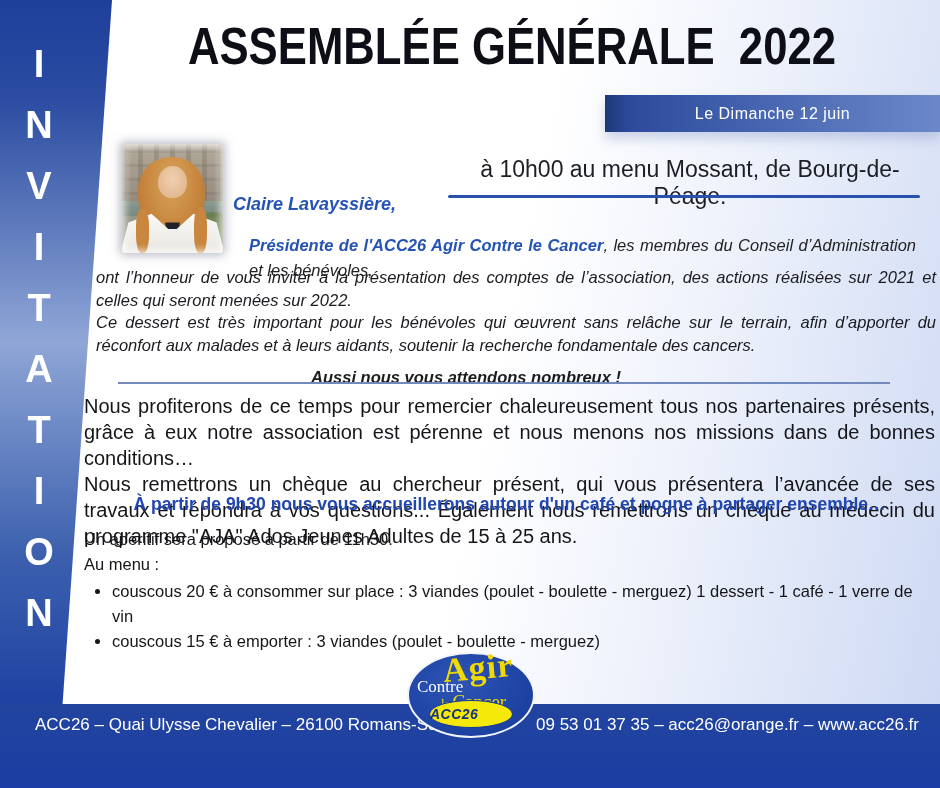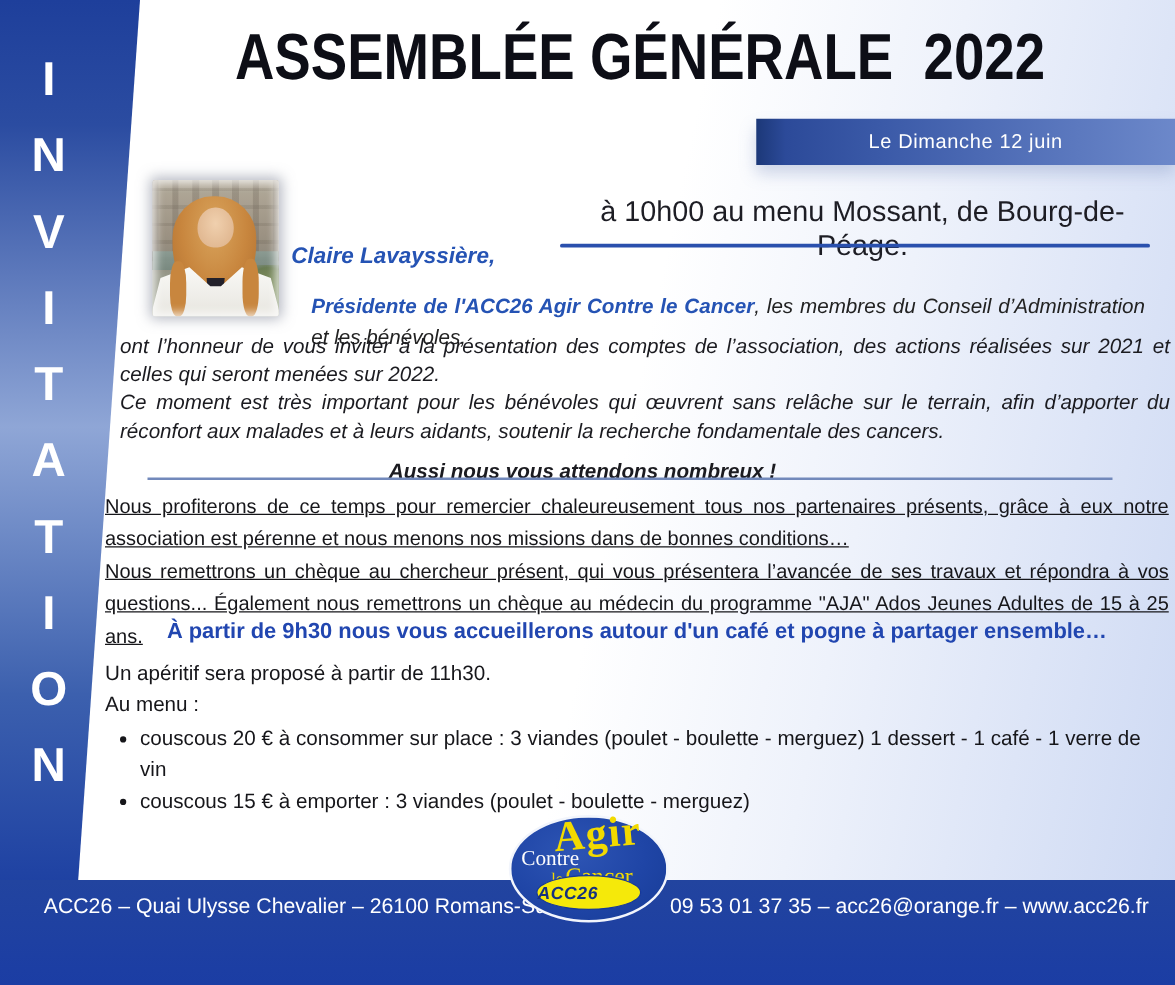--- a/index.html
+++ b/index.html
@@ -67,21 +67,21 @@
   .intro-name{color:#2553b4;font-weight:bold;font-size:18px;line-height:26px;}
   .intro-role{margin:16px;text-align:justify;}
   .role-blue{color:#2553b4;font-weight:bold;}
   
   .para-block1{position:absolute;left:96px;top:266px;width:840px;z-index:2;
     font-style:italic;font-size:16.5px;line-height:22.5px;color:#1b1b20;}
   .para-block1 p{margin:0;text-align:justify;}
   .emphasis{width:740px;text-align:center;font-weight:bold;margin-top:10px;}
   .separator{position:absolute;left:118px;top:382px;width:772px;height:2px;background:#7289bb;z-index:2;}
   .para-block2{position:absolute;left:84px;top:393px;width:851px;z-index:2;
-    font-size:16px;line-height:26px;color:#16161a;text-decoration:underline;}
+    font-size:20px;line-height:26px;color:#16161a;}
   .para-block2 p{margin:0;text-align:justify;}
   .welcome-blue{position:absolute;left:84px;top:494px;width:851px;z-index:2;
     text-align:center;font-weight:bold;font-size:17.5px;color:#2146b0;}
   .para-block3{position:absolute;left:84px;top:527px;width:851px;z-index:2;
     font-size:16.5px;line-height:25px;color:#16161a;}
   .para-block3 p{margin:0;}
   .menu-list{margin:2px 0 0 0;padding:0 0 0 28px;}
   .menu-list li{margin:0;padding-left:0;}
   
   .logo{position:absolute;left:407px;top:652px;width:128px;height:86px;z-index:6;}
@@ -147,21 +147,21 @@
   <div class="loc-line">à 10h00 au menu Mossant, de Bourg-de-Péage.</div>
   <div class="loc-underline"></div>
 
   <div class="intro-block">
     <div class="intro-name">Claire Lavayssière,</div>
     <p class="intro-role"><span class="role-blue">Présidente de l'ACC26 Agir Contre le Cancer</span><span>, les membres du Conseil d’Administration et les bénévoles,</span></p>
   </div>
 
   <div class="para-block1">
     <p>ont l’honneur de vous inviter à la présentation des comptes de l’association, des actions réalisées sur 2021 et celles qui seront menées sur 2022.</p>
-    <p>Ce moment est très important pour les bénévoles qui œuvrent sans relâche sur le terrain, afin d’apporter du réconfort aux malades et à leurs aidants, soutenir la recherche fondamentale des cancers.</p>
+    <p>Ce dessert est très important pour les bénévoles qui œuvrent sans relâche sur le terrain, afin d’apporter du réconfort aux malades et à leurs aidants, soutenir la recherche fondamentale des cancers.</p>
     <div class="emphasis">Aussi nous vous attendons nombreux !</div>
   </div>
 
   <div class="separator"></div>
 
   <div class="para-block2">
     <p>Nous profiterons de ce temps pour remercier chaleureusement tous nos partenaires présents, grâce à eux notre association est pérenne et nous menons nos missions dans de bonnes conditions…</p>
     <p>Nous remettrons un chèque au chercheur présent, qui vous présentera l’avancée de ses travaux et répondra à vos questions... Également nous remettrons un chèque au médecin du programme "AJA" Ados Jeunes Adultes de 15 à 25 ans.</p>
   </div>
 

